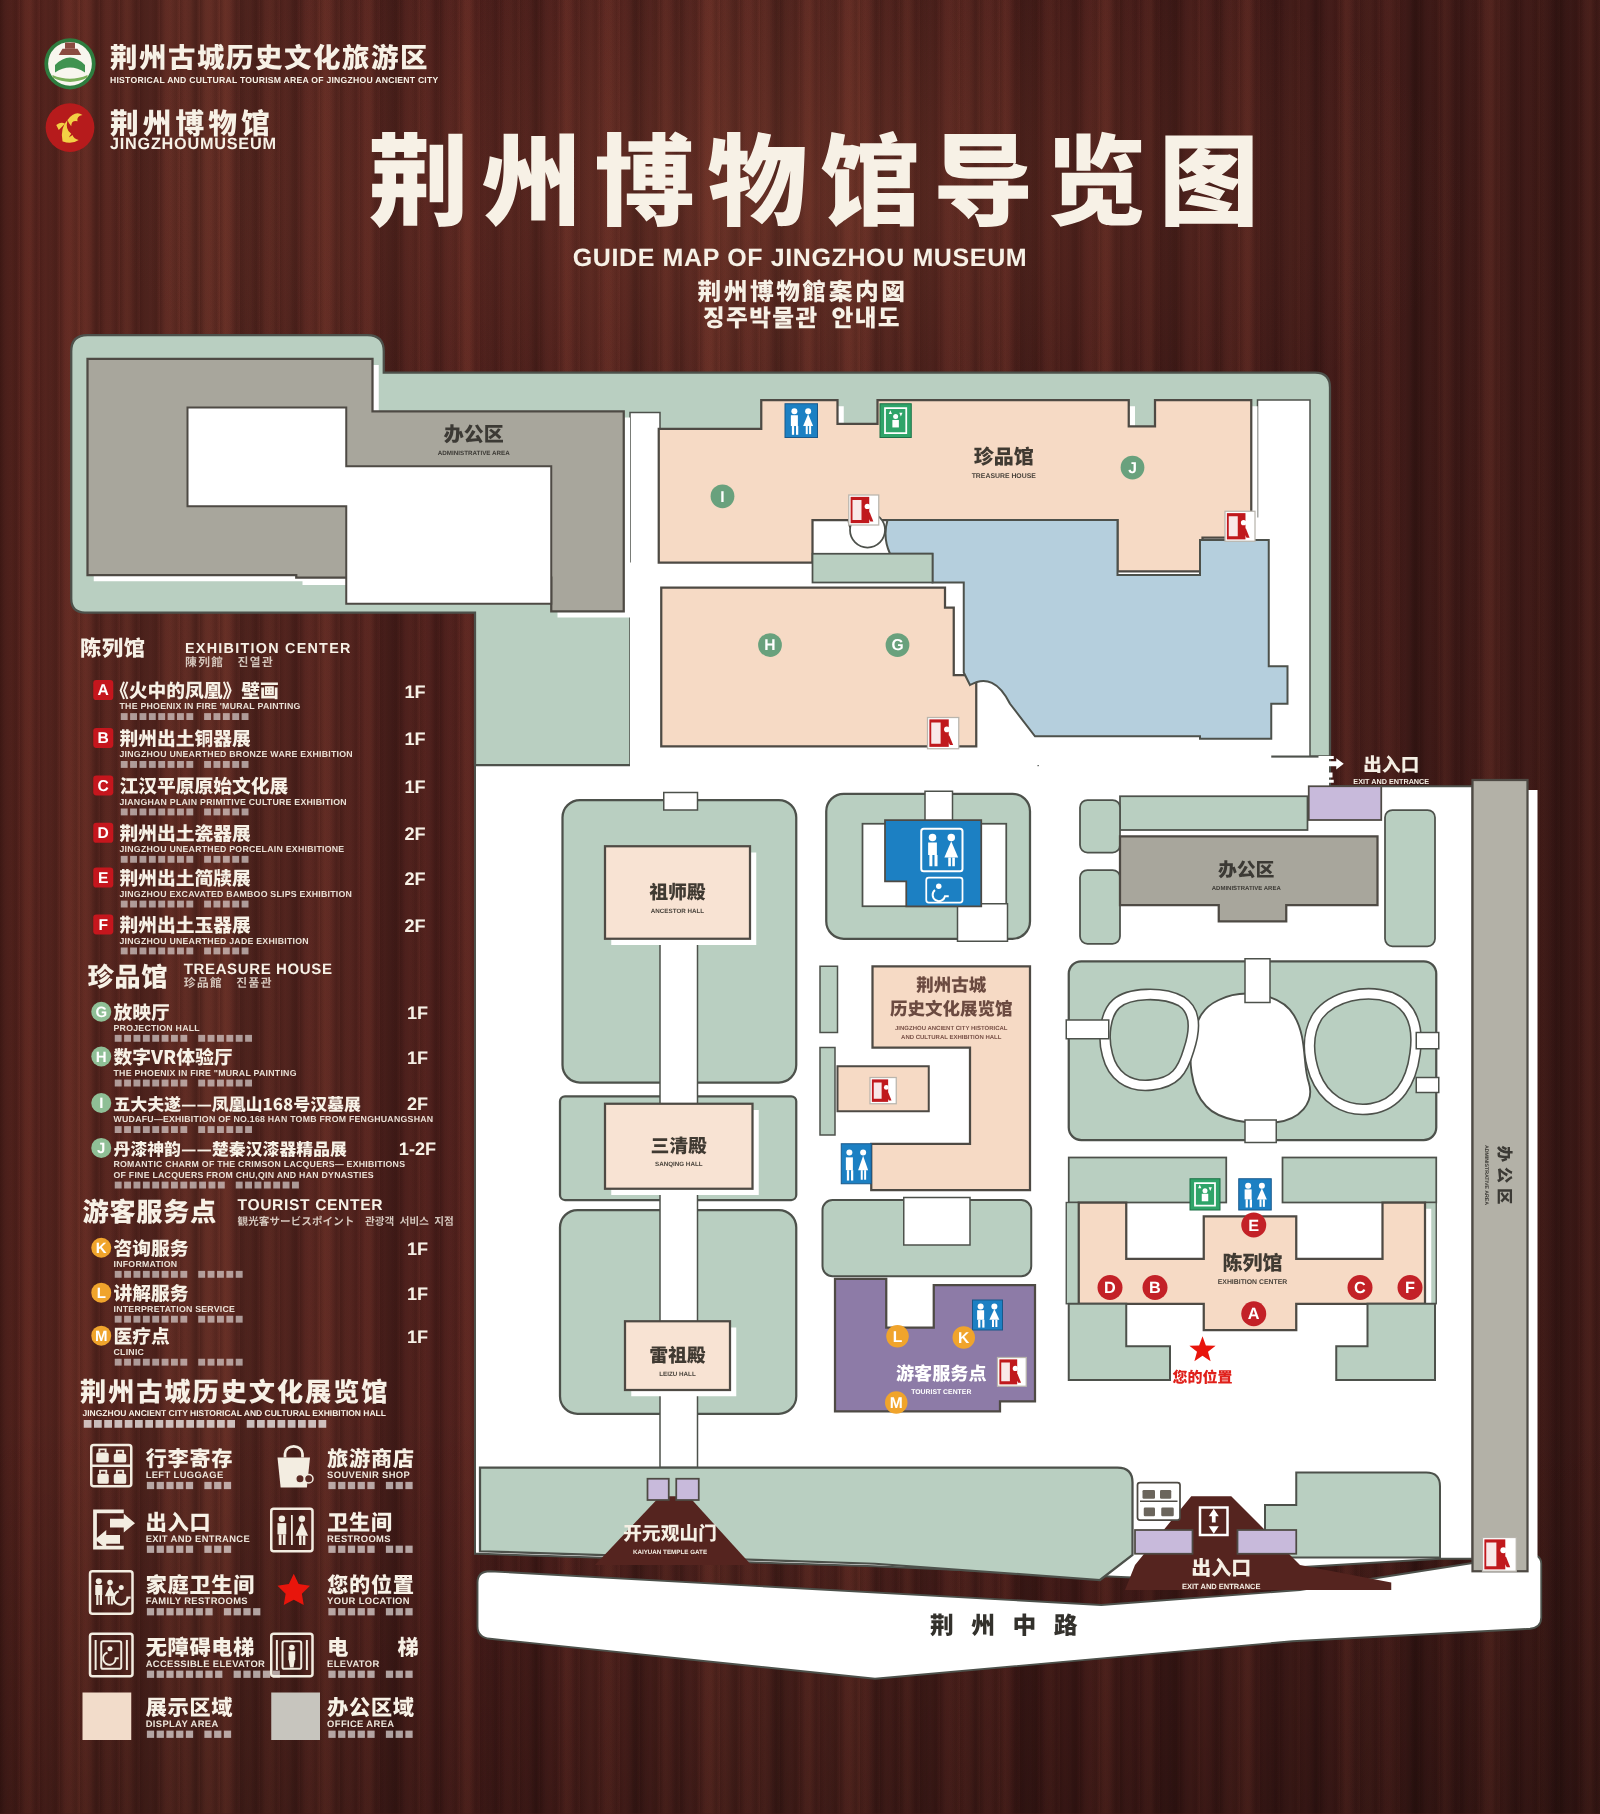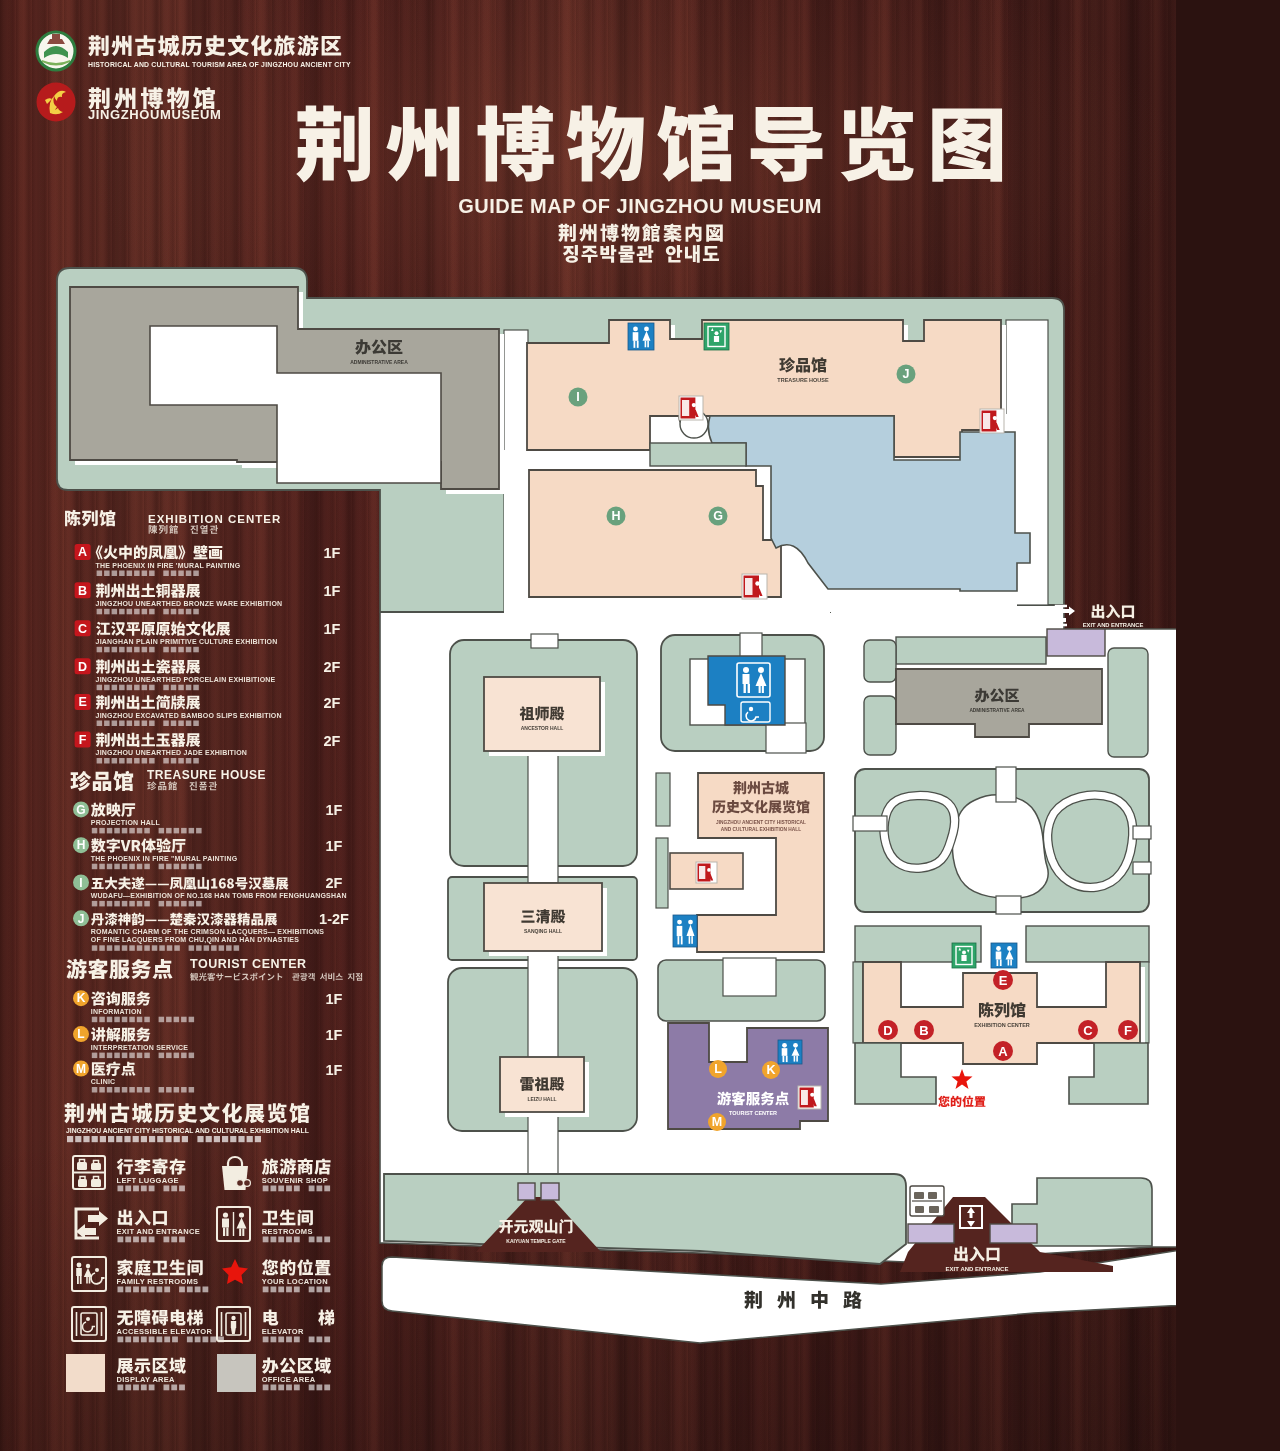--- a/index.html
+++ b/index.html
@@ -1,14 +1,14 @@
 <!DOCTYPE html>
 <html><head><meta charset="utf-8"><style>
 html,body{margin:0;padding:0;background:#2b1210}
-#page{position:relative;width:1176px;height:1451px;overflow:hidden;
+#page{position:relative;width:1280px;height:1451px;overflow:hidden;
 background-color:#532220;
 background-image:
  radial-gradient(ellipse 760px 320px at 630px 160px, rgba(170,90,62,0.20), rgba(0,0,0,0) 72%),
  linear-gradient(180deg, rgba(0,0,0,0) 78%, rgba(0,0,0,0.22) 100%),
  repeating-linear-gradient(90deg, rgba(25,5,4,0.20) 0px, rgba(25,5,4,0) 4px, rgba(25,5,4,0) 8px, rgba(25,5,4,0.20) 13px, rgba(25,5,4,0) 16px),
  repeating-linear-gradient(90deg, rgba(0,0,0,0.14) 0px, rgba(0,0,0,0) 14px, rgba(160,80,58,0.10) 24px, rgba(0,0,0,0) 30px, rgba(0,0,0,0.14) 39px),
  repeating-linear-gradient(90deg, rgba(0,0,0,0.12) 0px, rgba(0,0,0,0) 38px, rgba(165,82,60,0.10) 62px, rgba(0,0,0,0) 85px, rgba(0,0,0,0.12) 103px),
  linear-gradient(90deg,#5c2620 0%,#602c24 12%,#50201d 30%,#5a2822 48%,#4a1e1b 66%,#481e1b 82%,#401b18 100%);
 text-align: right;
 }

